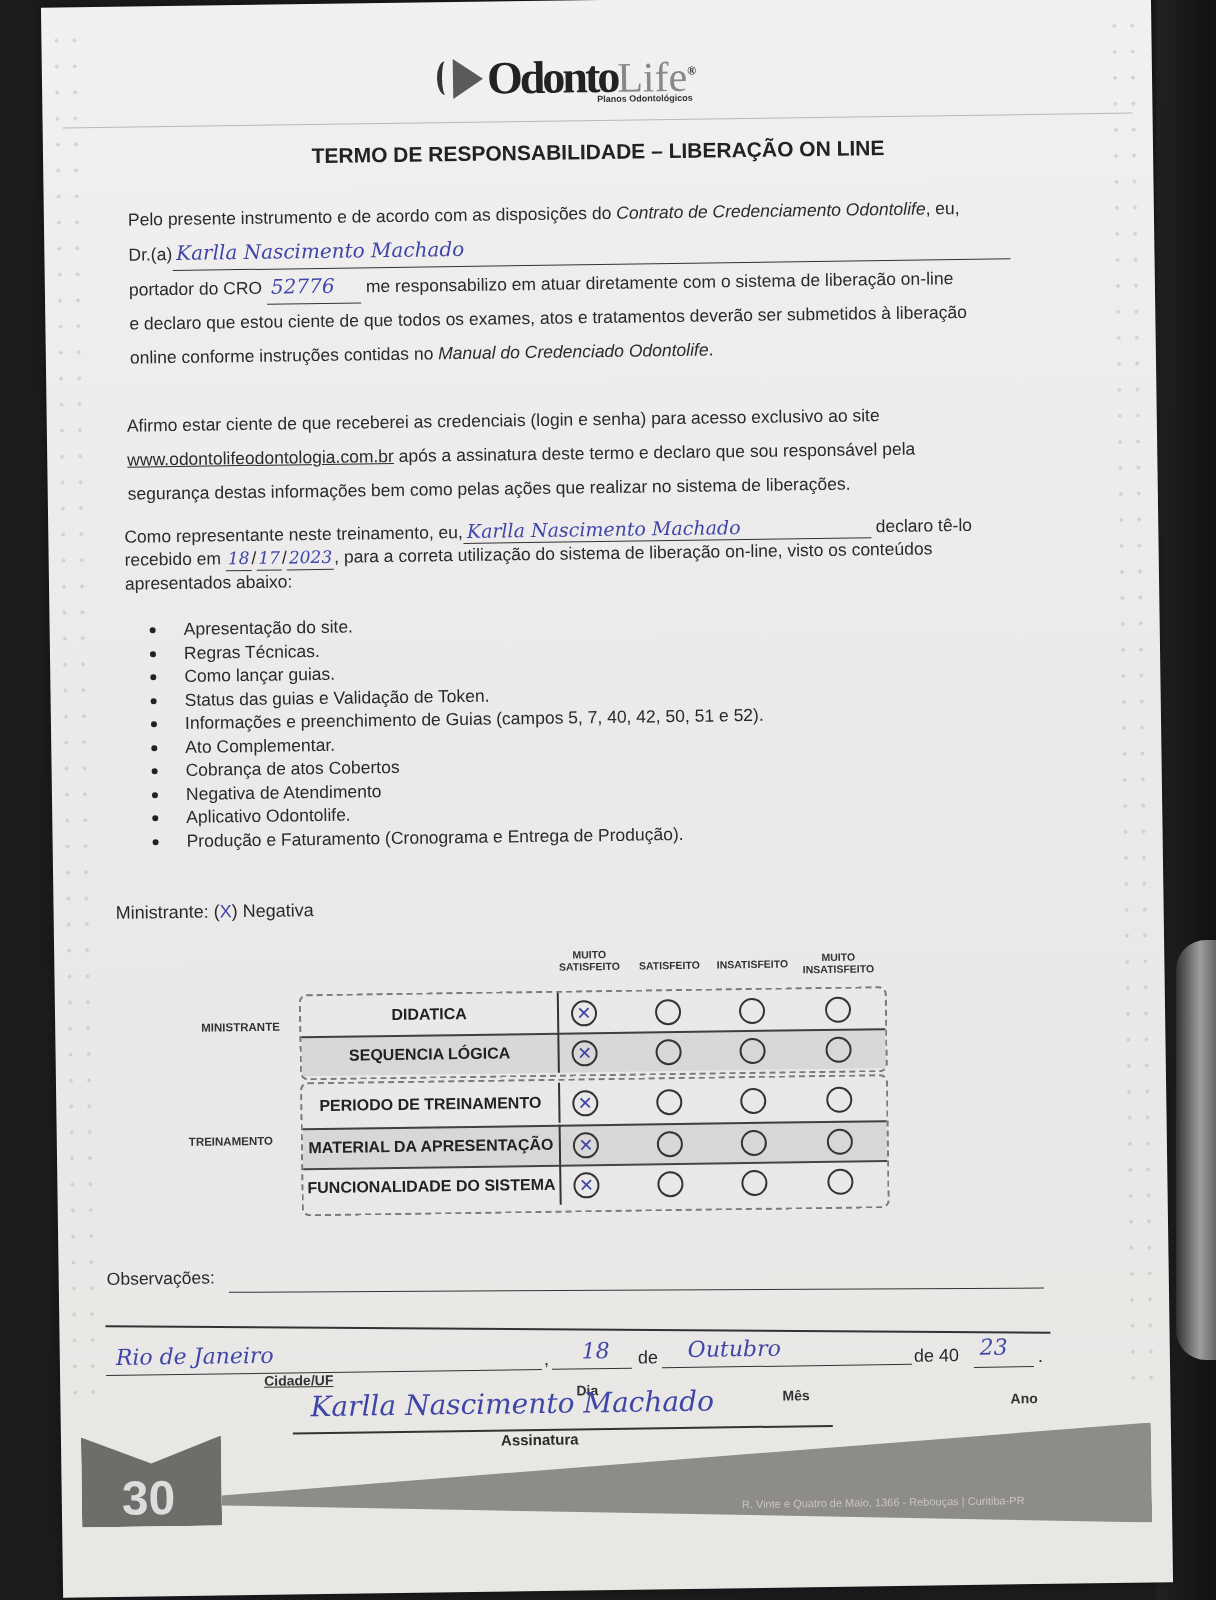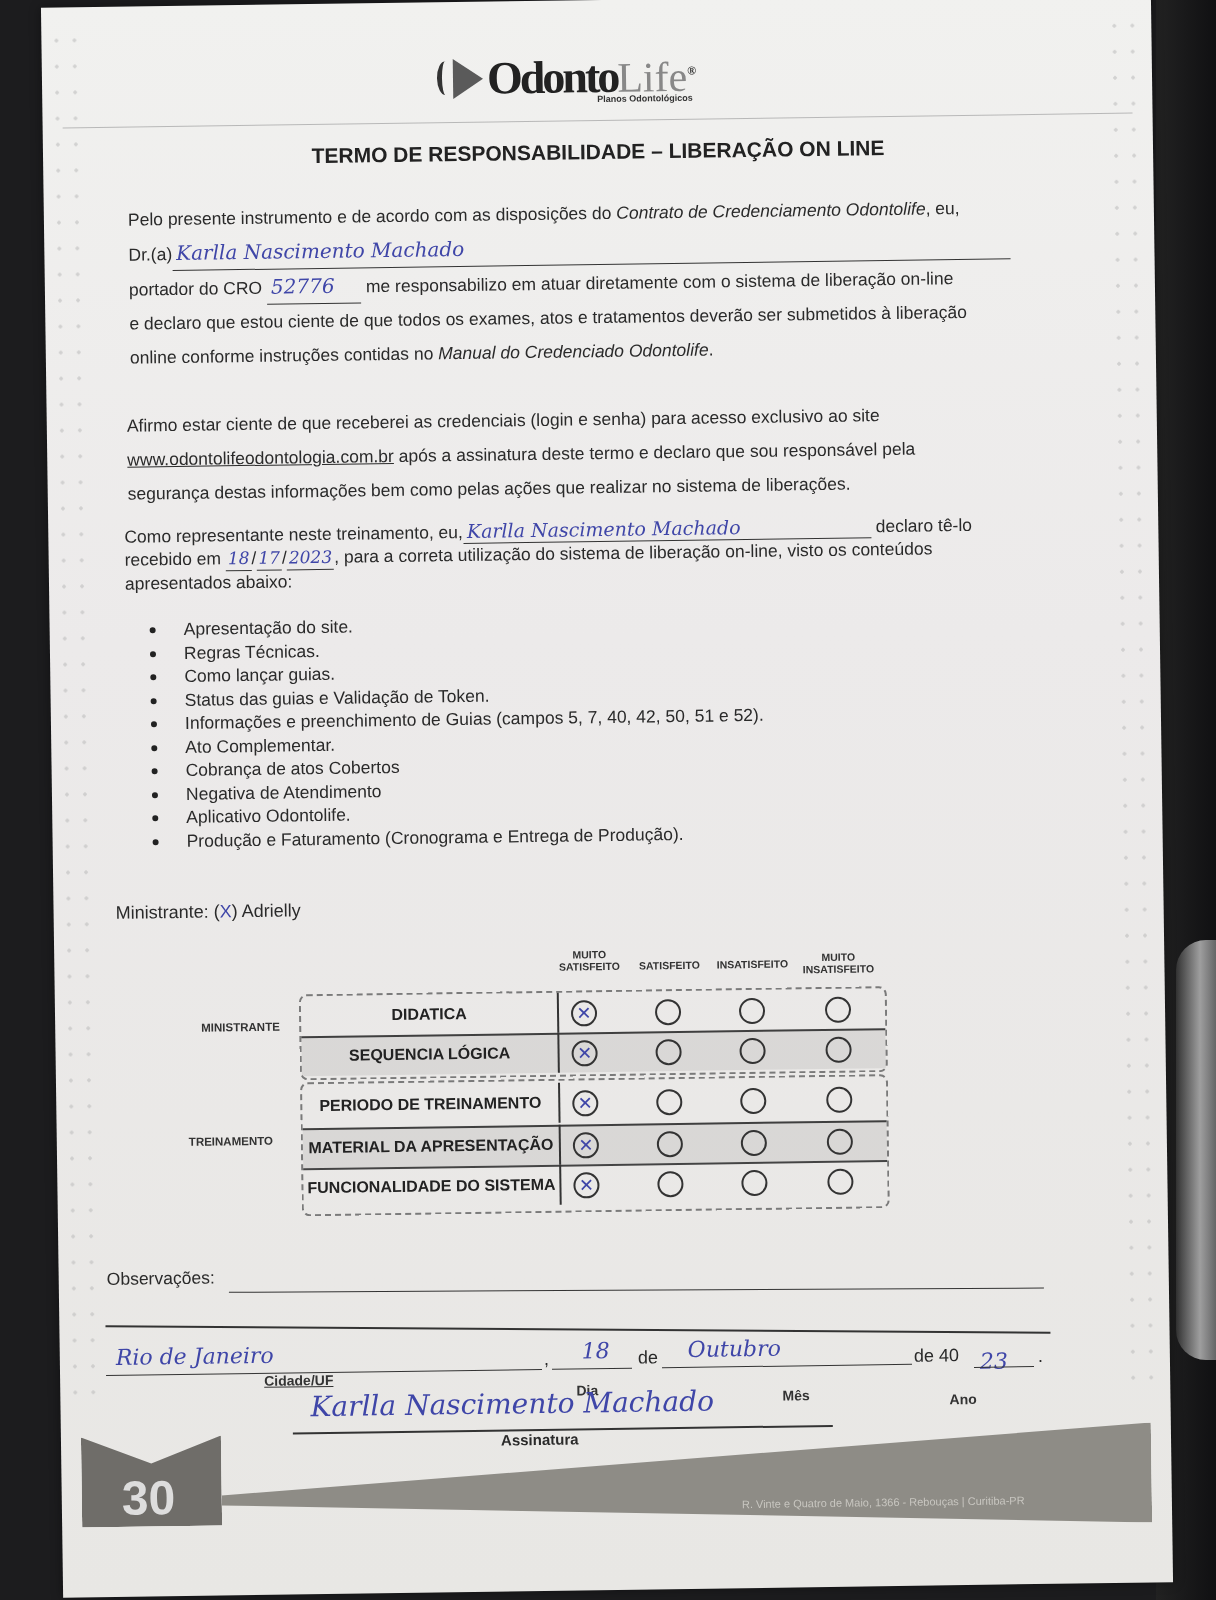--- a/index.html
+++ b/index.html
@@ -120,21 +120,21 @@
     <li>Status das guias e Validação de Token.</li>
     <li>Informações e preenchimento de Guias (campos 5, 7, 40, 42, 50, 51 e 52).</li>
     <li>Ato Complementar.</li>
     <li>Cobrança de atos Cobertos</li>
     <li>Negativa de Atendimento</li>
     <li>Aplicativo Odontolife.</li>
     <li>Produção e Faturamento (Cronograma e Entrega de Produção).</li>
   </ul>
 
   <div class="ministrante">
-    <span>Ministrante: </span><span>(</span><span class="mark">X</span><span>)</span><span> Adrielly</span>
+    <span>Ministrante: </span><span>(</span><span class="mark">X</span><span>)</span><span> Negativa</span>
   </div>
 
   <div class="rating">
     <div class="col-head" style="left:360px;width:70px;">
         <div>MUITO</div>
         <div>SATISFEITO</div>
       </div>
     <div class="col-head" style="left:440px;width:70px;top:12px;">
         <div>SATISFEITO</div>
       </div>
@@ -213,24 +213,24 @@
     <span class="lbl" style="left:158px;top:30px;text-decoration:underline;">Cidade/UF</span>
     <span style="position:absolute;left:438px;top:10px;">,</span>
     <span class="hwt" style="position:absolute;left:476px;top:0;">18</span>
     <div class="under" style="left:446px;top:30px;width:80px;"></div>
     <span class="lbl" style="left:470px;top:44px;">Dia</span>
     <span style="position:absolute;left:532px;top:10px;">de</span>
     <span class="hwt" style="position:absolute;left:582px;top:0;">Outubro</span>
     <div class="under" style="left:556px;top:30px;width:250px;"></div>
     <span class="lbl" style="left:676px;top:52px;">Mês</span>
     <span style="position:absolute;left:808px;top:12px;">de 40</span>
-    <span class="hwt" style="position:absolute;left:874px;top:16px;text-align:right;">23</span>
+    <span class="hwt" style="position:absolute;left:874px;top:2px;text-align:right;">23</span>
     <div class="under" style="left:868px;top:34px;width:60px;"></div>
     <span style="position:absolute;left:932px;top:14px;">.</span>
-    <span class="lbl" style="left:843px;top:58px;">Ano</span>
+    <span class="lbl" style="left:904px;top:58px;">Ano</span>
   </div>
 
   <div class="sig">Karlla Nascimento Machado</div>
   <div class="sig-line"></div>
   <div class="sig-label">Assinatura</div>
 
   <div class="footer-band"></div>
   <div class="footer-badge">
       <span>30</span>
     </div>

